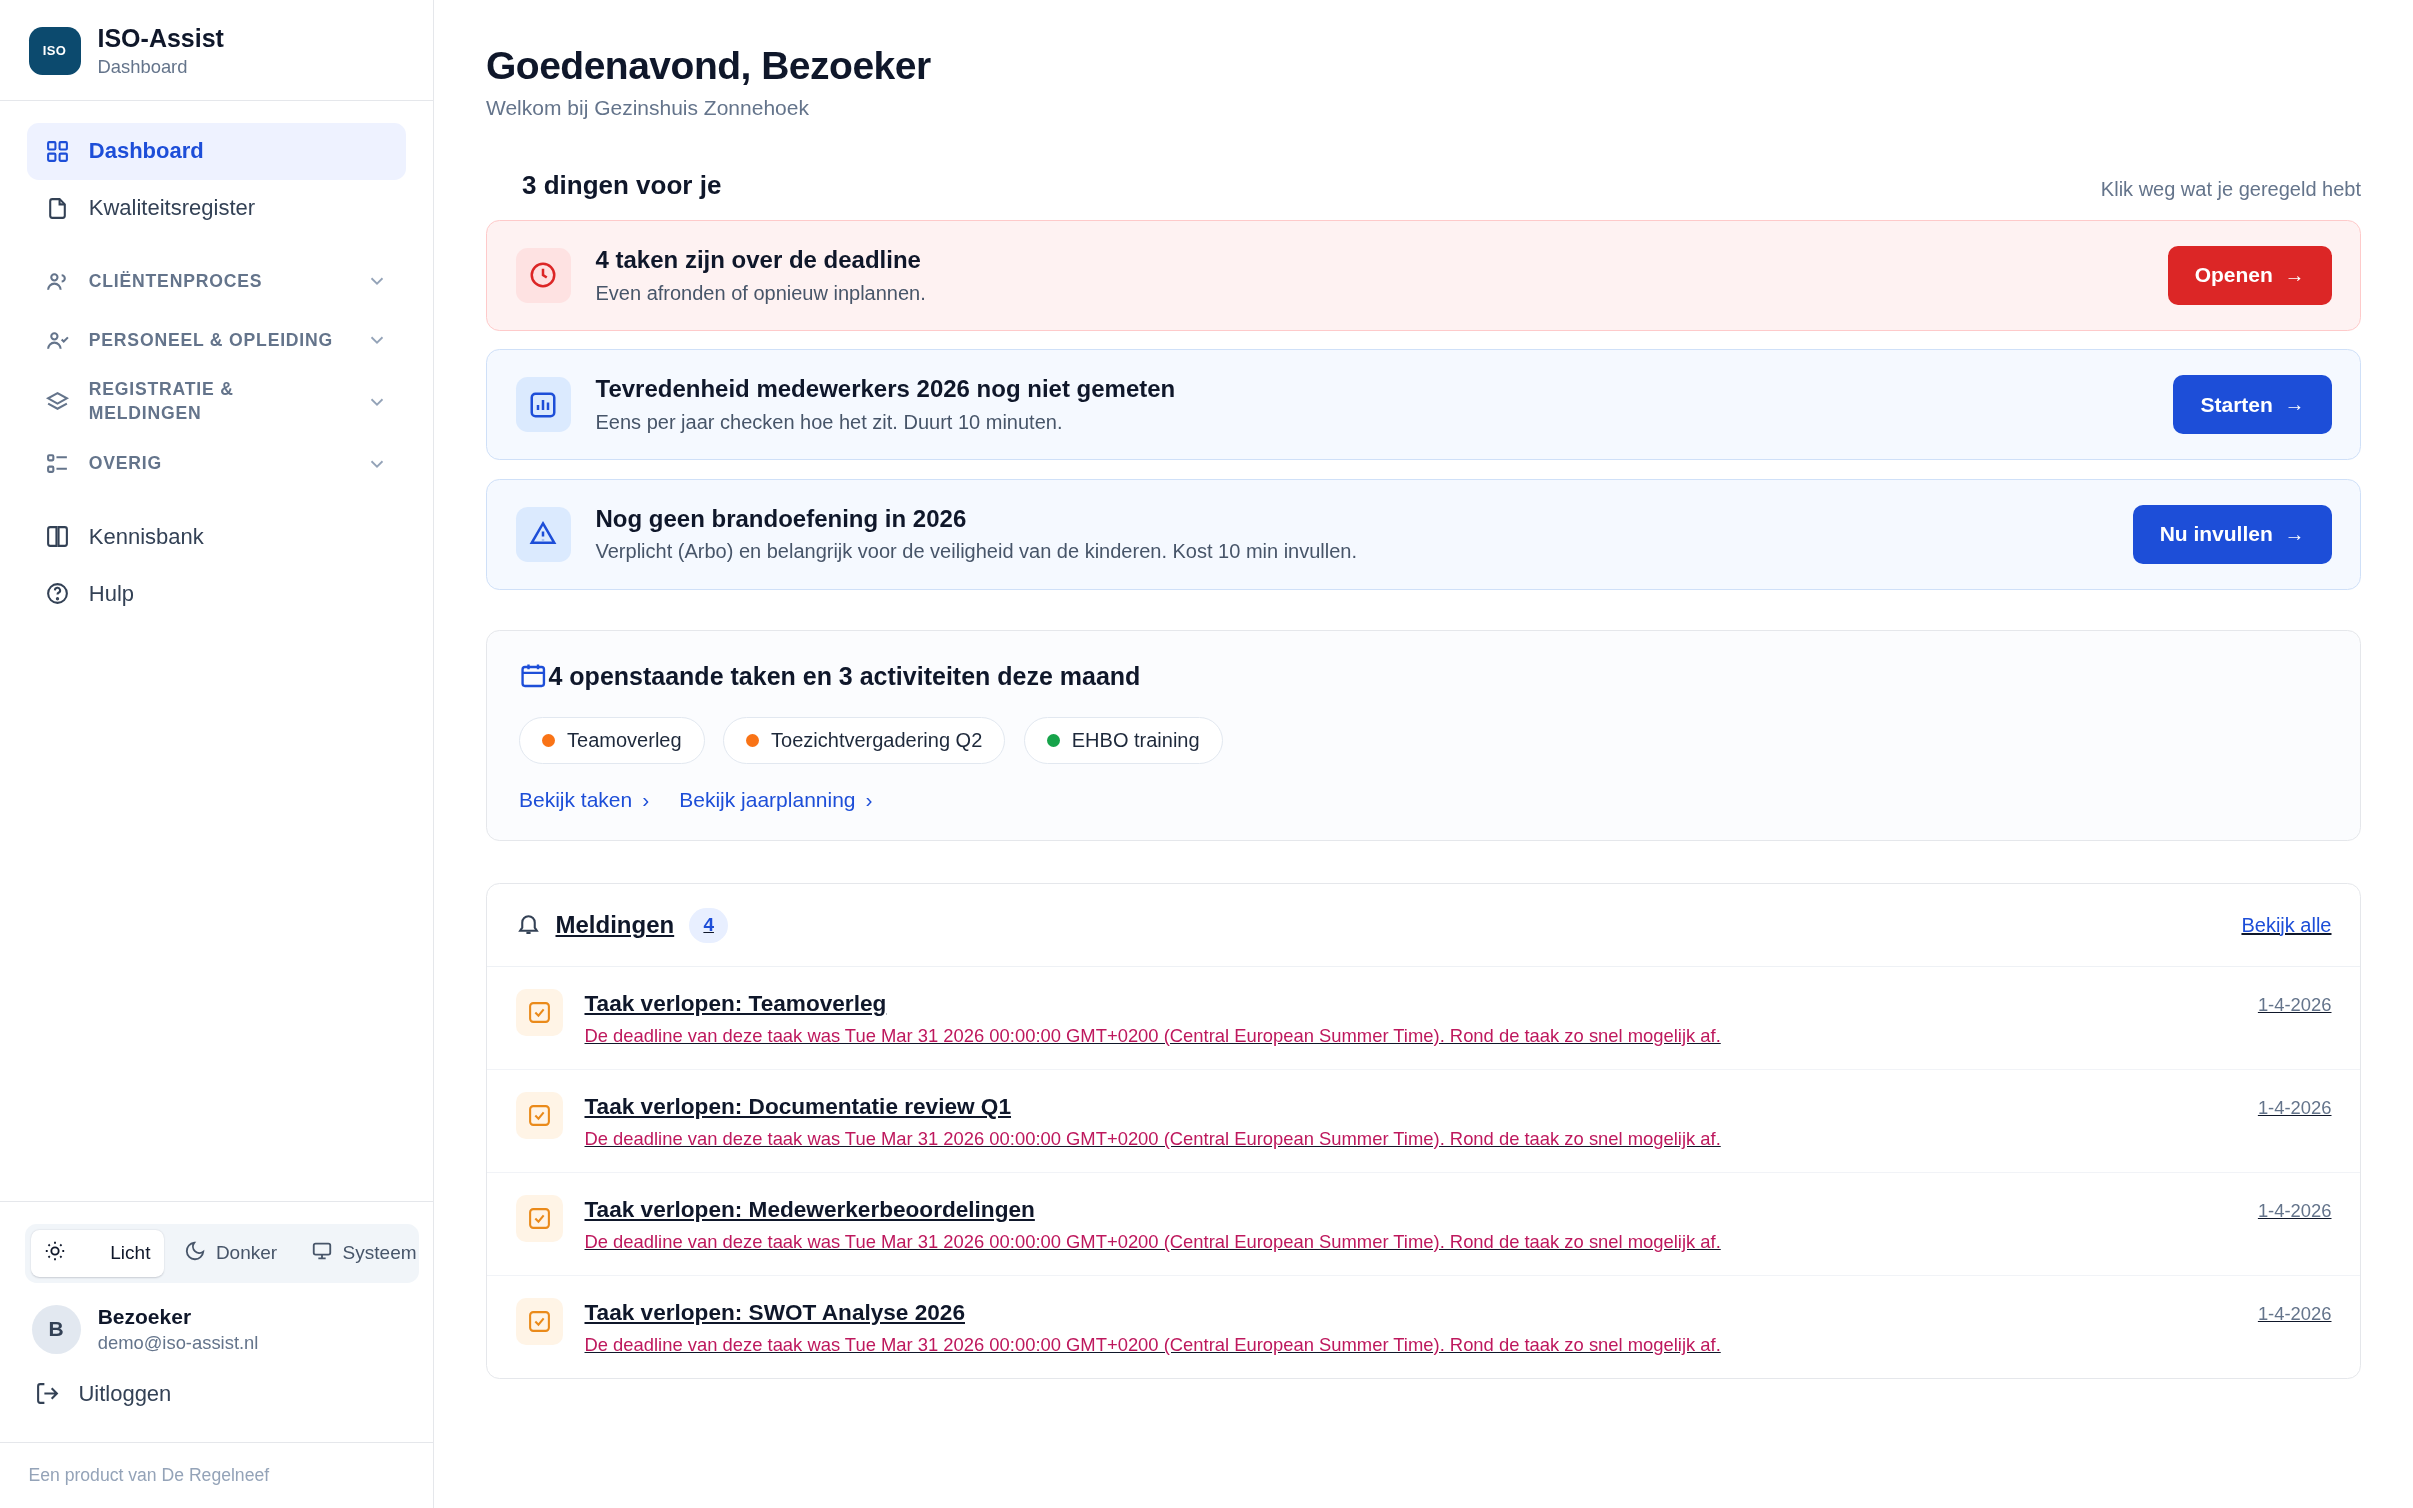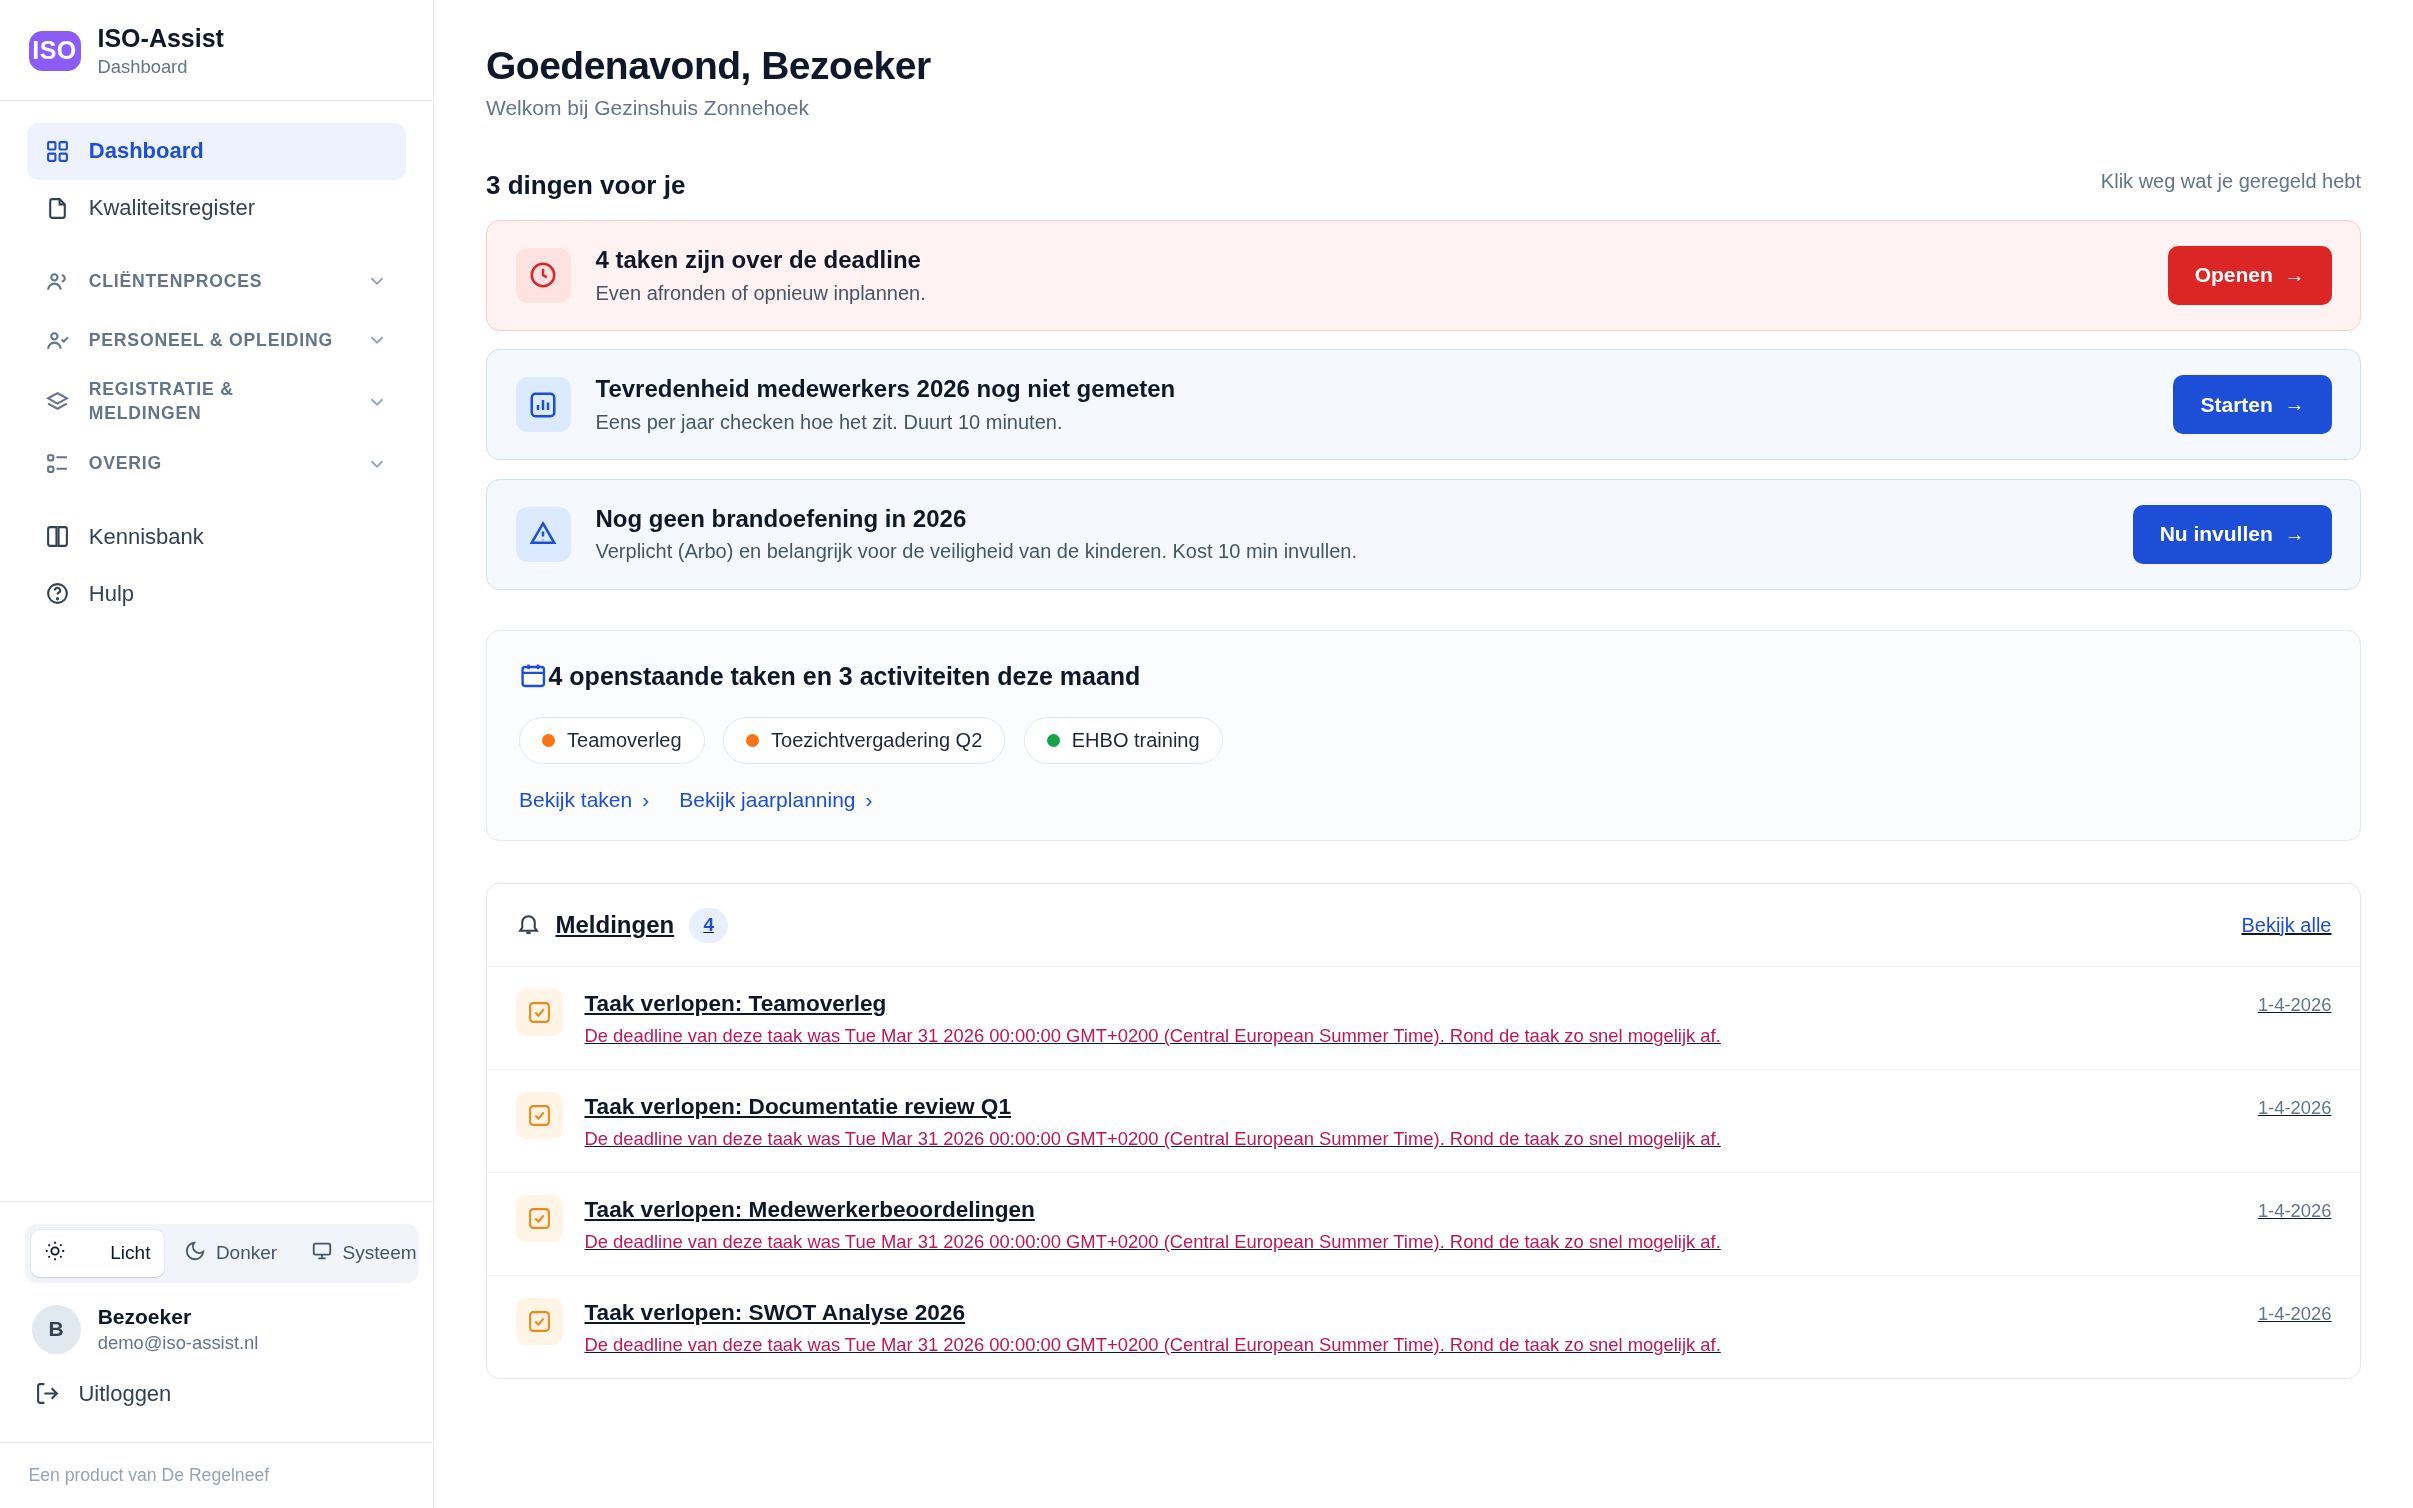--- a/index.html
+++ b/index.html
@@ -29,25 +29,25 @@
     position: relative;
   }
   .brand {
     display: flex;
     align-items: center;
     gap: 17px;
     padding: 23.5px 28.5px 22px 28.5px;
     border-bottom: 1.7px solid #e5e7eb;
   }
   .brand-logo {
-    width: 52px; height: 40px;
+    width: 52px; height: 48px;
     border-radius: 13.4px;
-    background: #8b5cf6;
+    background: #0c4a6e;
     color: #fff;
-    font-size: 25px;
+    font-size: 13px;
     font-weight: bold;
     display: flex; align-items: center; justify-content: center;
     letter-spacing: 0.4px;
   }
   .brand-text { display: flex; flex-direction: column; gap: 3.4px; }
   .brand-title { font-size: 25px; font-weight: bold; color: #0f172a; }
   .brand-sub { font-size: 18.4px; color: #64748b; }
 
   .nav { padding: 22px 27px 0 27px; flex: 1 1 auto; overflow: hidden; }
   .nav-item {
@@ -149,23 +149,24 @@
     flex: 1 1 auto;
     height: 1508px;
     padding: 44px 52px 0 52px;
     overflow: hidden;
   }
   .page-title { font-size: 39px; font-weight: bold; letter-spacing: -0.5px; }
   .page-sub { font-size: 21px; color: #64748b; margin-top: 8.4px; }
 
   .section-head {
     display: flex;
-    align-items: flex-start;
+    align-items: flex-end;
     justify-content: space-between;
     margin-top: 50px;
+    margin-left: 36px;
   }
   .section-title { font-size: 26px; font-weight: bold; }
   .section-link { font-size: 20px; color: #64748b; cursor: pointer; }
 
   .alert {
     display: flex;
     align-items: center;
     gap: 25px;
     border-radius: 13.4px;
     padding: 25px 28.5px;

